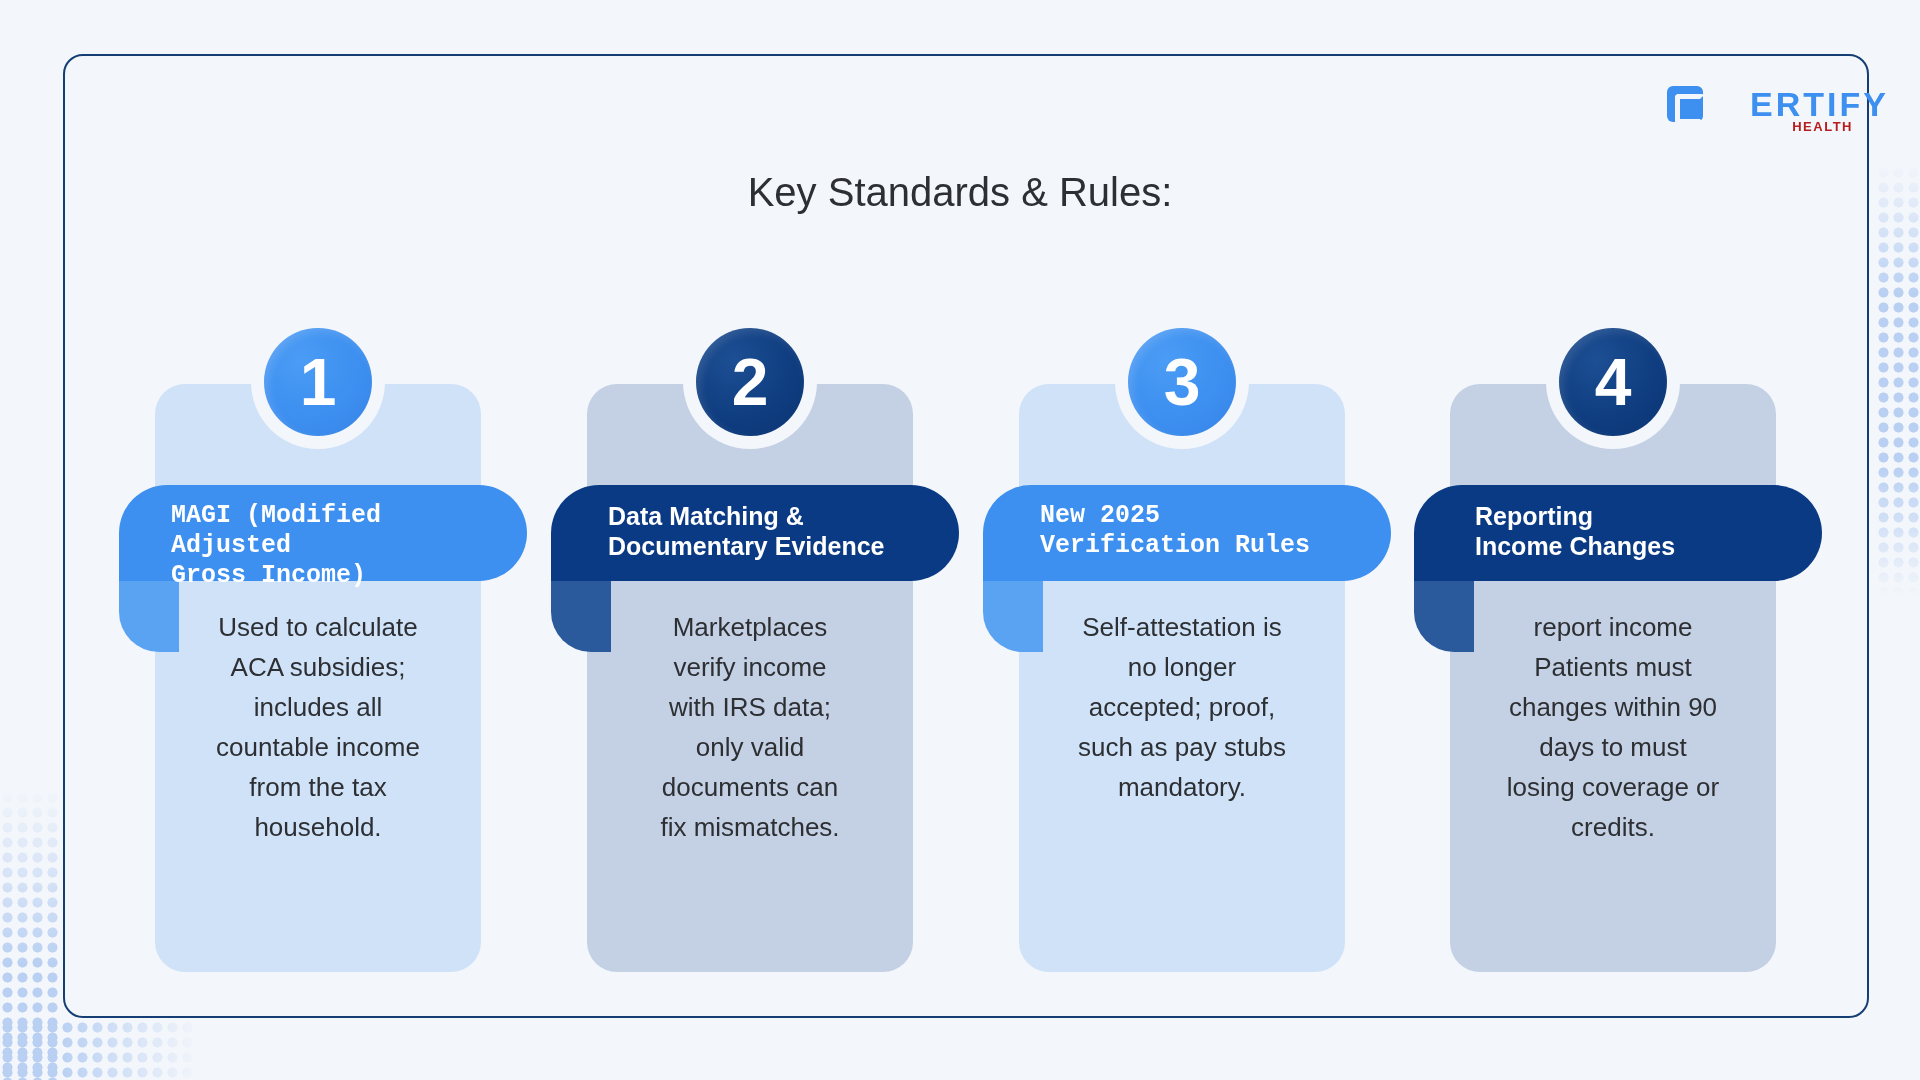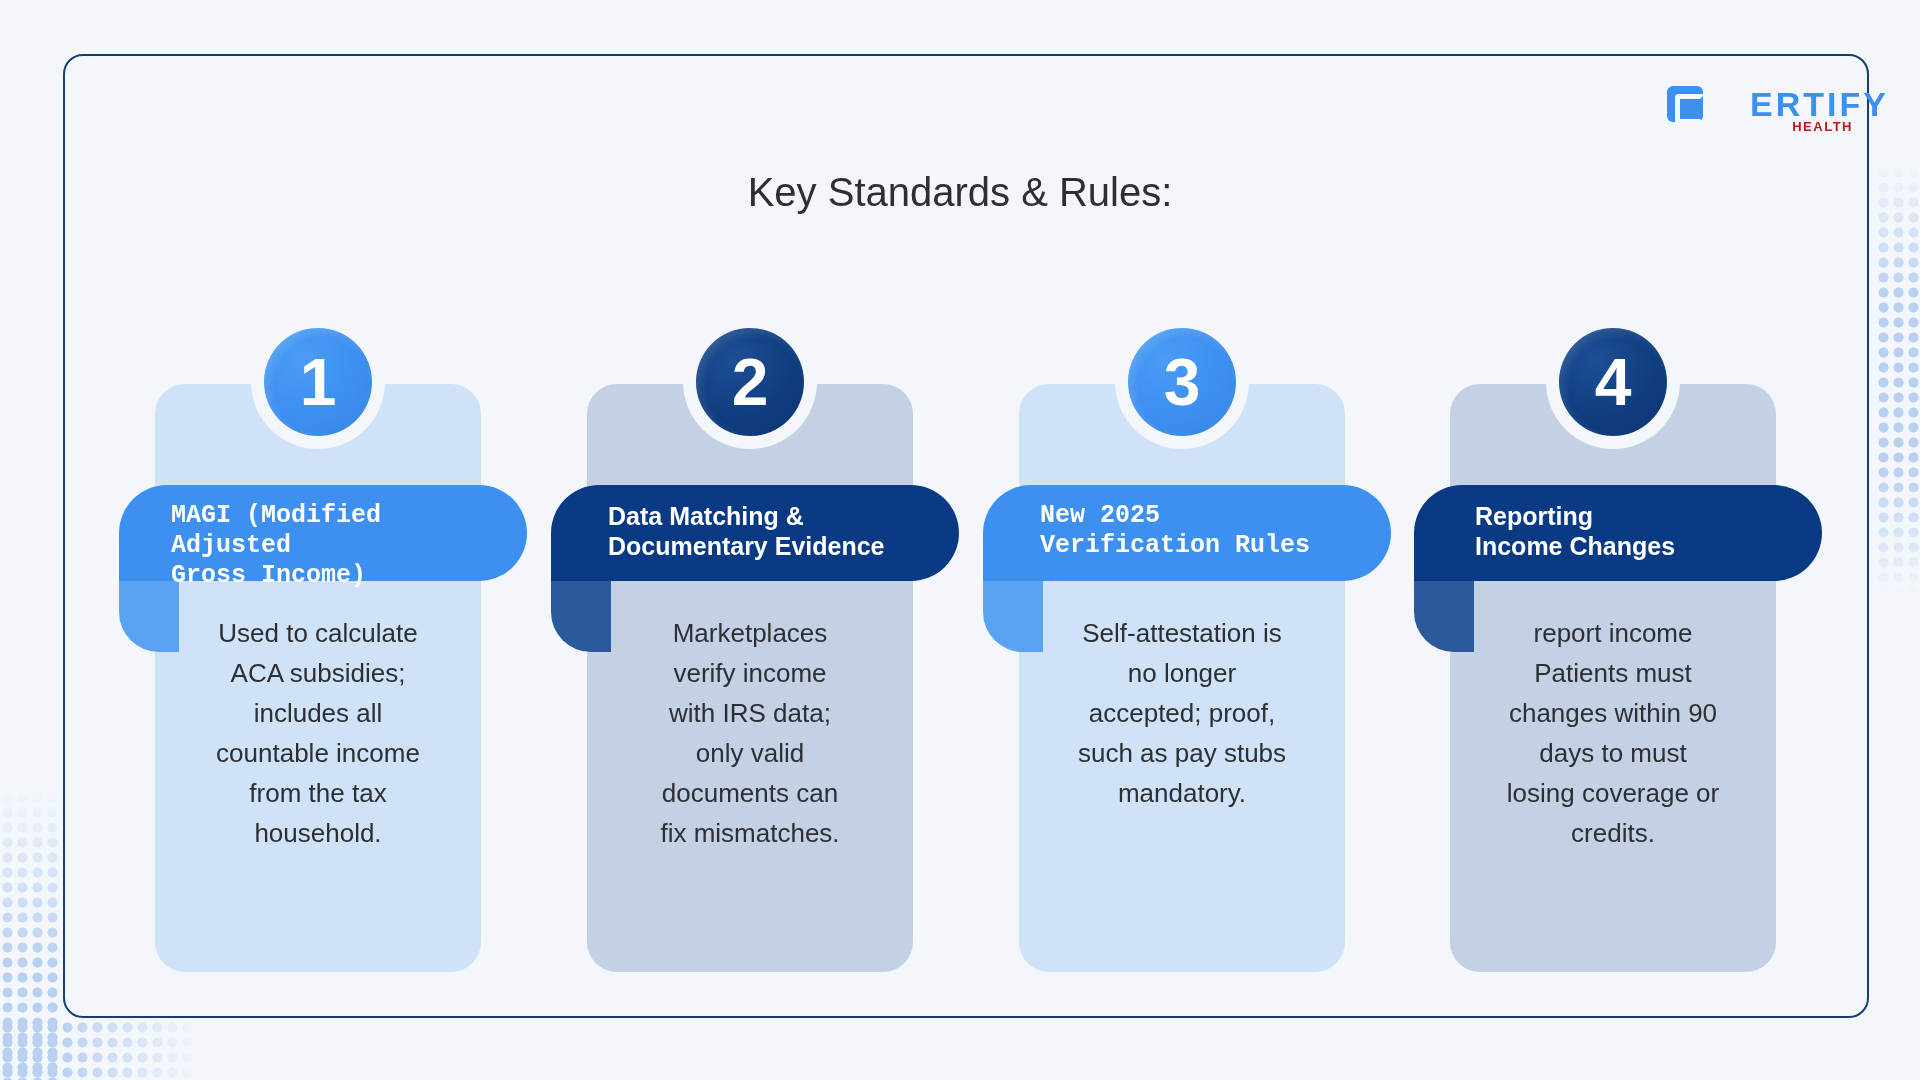--- a/index.html
+++ b/index.html
@@ -101,21 +101,21 @@
     border-radius: 48px 48px 48px 0;
     padding: 16px 20px 0 52px;
     color: #ffffff; font-weight: bold; font-size: 25px; line-height: 30px;
   }
   .ribbon.light { background: #3d8ff0; font-family: Liberation Mono, monospace; }
   .ribbon.dark  { background: #0b3a84; }
 
   .body-text {
     position: absolute; top: 607px; width: 326px;
     text-align: center; font-size: 26px; line-height: 40px;
-    color: #2d2f33; padding: 0 30px; margin-top: 6px;
+    color: #2d2f33; padding: 0 30px;
   }
 </style>
 </head>
 <body>
 
 <div class="dots dots-right"></div>
 <div class="dots dots-left"></div>
 <div class="dots dots-bottom"></div>
 
 <div class="frame"></div>

